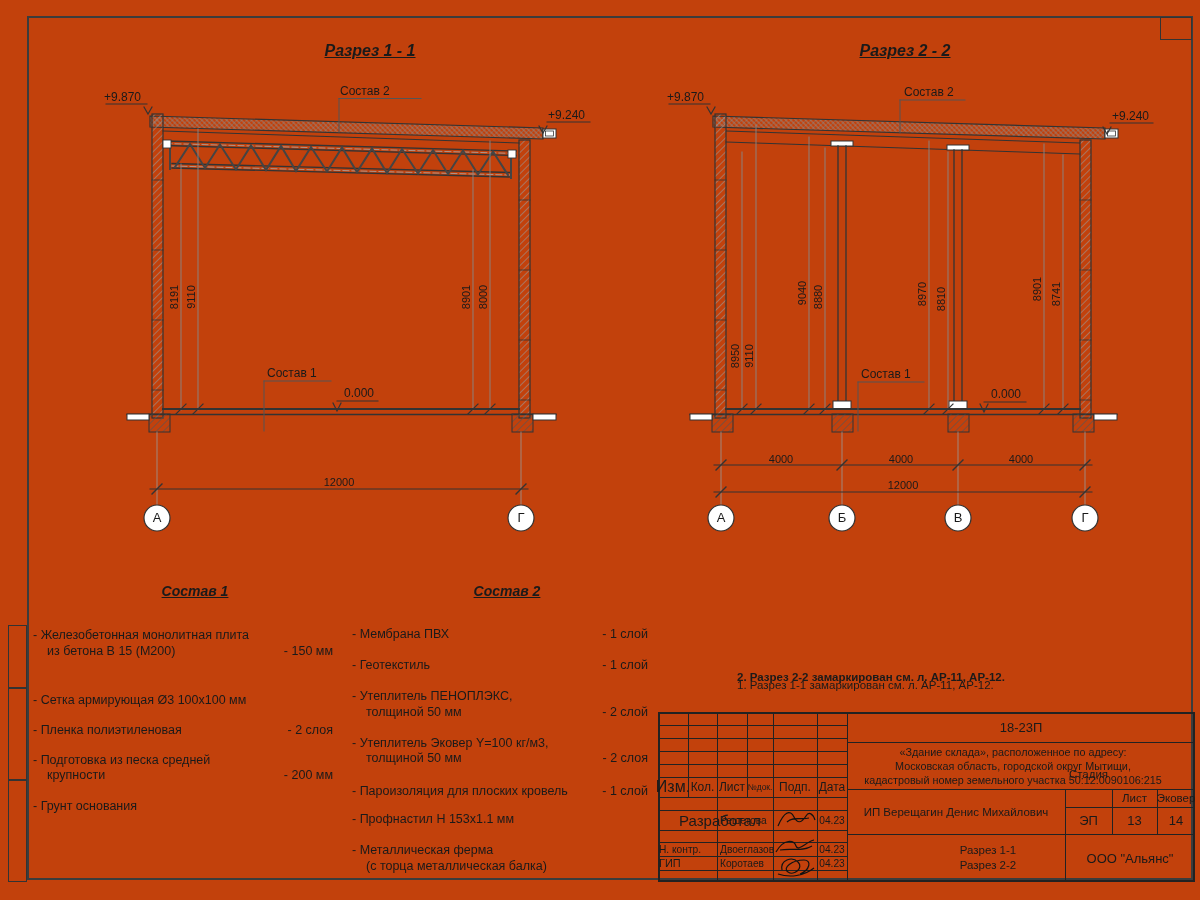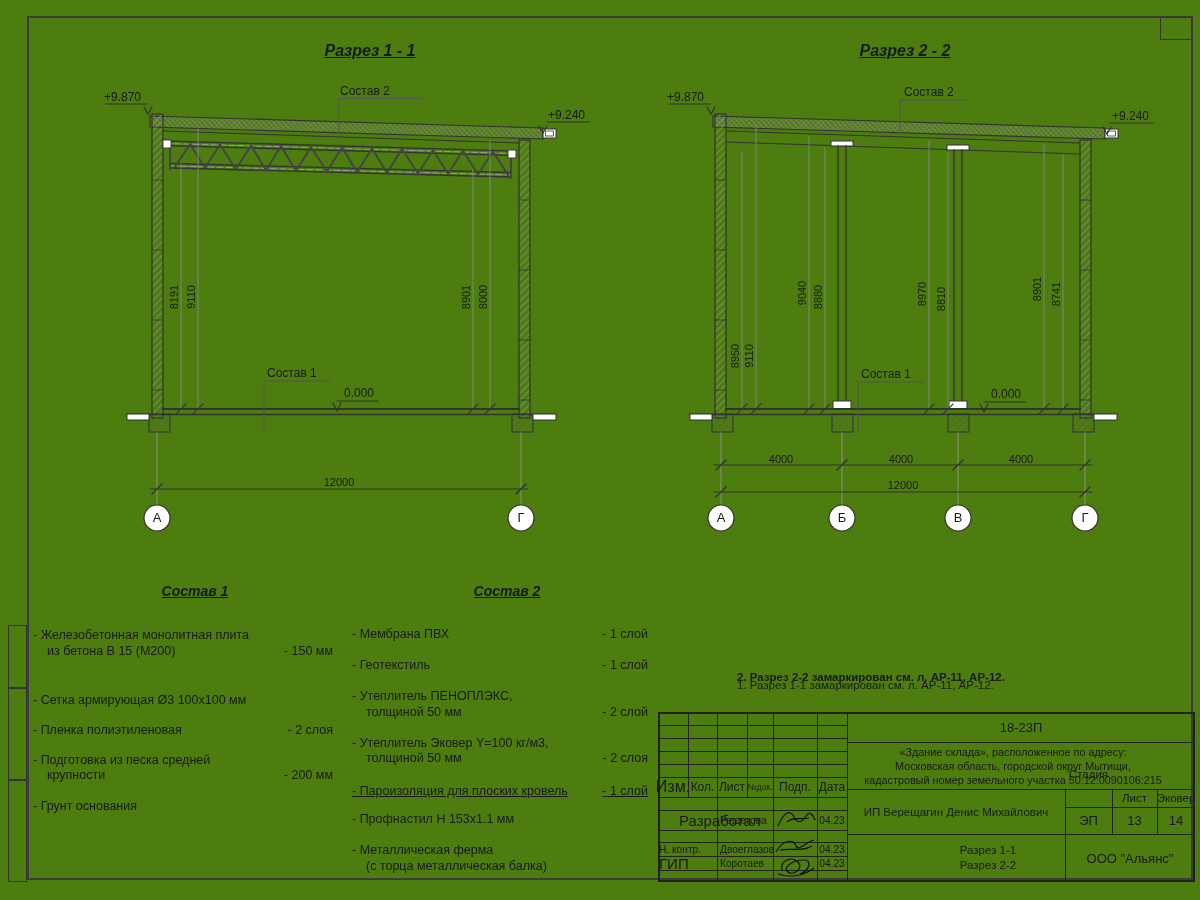--- a/index.html
+++ b/index.html
@@ -1,17 +1,17 @@
 <!DOCTYPE html>
 <html><head>
 <meta charset="utf-8">
 <style>
   html,body{margin:0;padding:0;background:#ffffff;width:1200px;height:900px;overflow:hidden;
     font-family:"Liberation Sans", sans-serif;color:#1a1a1a;}
-  #sheet{position:relative;width:1200px;height:900px;background:#4d7c0f;}
+  #sheet{position:relative;width:1200px;height:900px;background:#c2410c;}
   svg{position:absolute;left:0;top:0;}
   .frame{position:absolute;left:27px;top:16px;width:1166px;height:864px;border:2px solid #3c3c3c;box-sizing:border-box;}
   .t{position:absolute;font-size:12px;white-space:nowrap;}
   .tv{position:absolute;font-size:11px;white-space:nowrap;transform:translate(-50%,-50%) rotate(-90deg);}
   .dim{position:absolute;font-size:11px;white-space:nowrap;transform:translate(-50%,-50%);}
   .axis{position:absolute;width:26px;height:26px;line-height:26px;text-align:center;font-size:13px;transform:translate(-50%,-50%);}
   .sec-title{position:absolute;font-size:16px;font-style:italic;font-weight:600;text-decoration:underline;transform:translate(-50%,-50%);white-space:nowrap;}
   .list-title{position:absolute;font-size:14px;font-style:italic;font-weight:600;text-decoration:underline;transform:translate(-50%,-50%);white-space:nowrap;}
   .note{position:absolute;font-size:11.5px;white-space:nowrap;}
   .pre{white-space:pre-line;}
@@ -280,21 +280,21 @@
     <div class="mat-row" style="margin-top:16px;">
       <span class="mat-name pre">- Утеплитель ПЕНОПЛЭКС,
 толщиной 50 мм</span>
       <span class="mat-qty">- 2 слой</span>
     </div>
     <div class="mat-row" style="margin-top:15px;justify-content:center;">
       <span class="mat-name pre">- Утеплитель Эковер Y=100 кг/м3,
 толщиной 50 мм</span>
       <span class="mat-qty">- 2 слоя</span>
     </div>
-    <div class="mat-row" style="margin-top:17px;text-decoration:underline;">
+    <div class="mat-row" style="margin-top:17px;">
       <span class="mat-name pre">- Пароизоляция для плоских кровель</span>
       <span class="mat-qty">- 1 слой</span>
     </div>
     <div class="mat-row" style="margin-top:13px;">
       <span class="mat-name pre">- Профнастил Н 153х1.1 мм</span>
       <span class="mat-qty"></span>
     </div>
     <div class="mat-row" style="margin-top:15px;">
       <span class="mat-name pre">- Металлическая ферма
 (с торца металлическая балка)</span>
@@ -343,21 +343,21 @@
   <div class="tbt" style="left:747px;top:777px;width:26px;height:20px;font-size:8.5px;">№док.</div>
   <div class="tbt" style="left:773px;top:777px;width:44px;height:20px;font-size:12px;">Подп.</div>
   <div class="tbt" style="left:817px;top:777px;width:30px;height:20px;font-size:12px;">Дата</div>
 
   <div class="tbt" style="left:659px;top:810px;width:58px;height:20px;font-size:15px;justify-content:flex-start;padding-left:20px;">Разработал</div>
   <div class="tbt" style="left:720px;top:810px;width:53px;height:20px;font-size:10.2px;justify-content:flex-start;">Решетова</div>
   <div class="tbt" style="left:817px;top:810px;width:30px;height:20px;font-size:10.2px;">04.23</div>
   <div class="tbt" style="left:659px;top:842px;width:58px;height:14px;font-size:10.2px;justify-content:flex-start;">Н. контр.</div>
   <div class="tbt" style="left:720px;top:842px;width:53px;height:14px;font-size:10.2px;justify-content:flex-start;">Двоеглазов</div>
   <div class="tbt" style="left:817px;top:842px;width:30px;height:14px;font-size:10.2px;">04.23</div>
-  <div class="tbt" style="left:659px;top:856px;width:58px;height:14px;font-size:15px;justify-content:flex-start;">ГИП</div>
+  <div class="tbt" style="left:659px;top:856px;width:58px;height:14px;font-size:11px;justify-content:flex-start;">ГИП</div>
   <div class="tbt" style="left:720px;top:856px;width:53px;height:14px;font-size:10.2px;justify-content:flex-start;">Коротаев</div>
   <div class="tbt" style="left:817px;top:856px;width:30px;height:14px;font-size:10.2px;">04.23</div>
 
   <div class="tbt" style="left:847px;top:789px;width:218px;height:45px;font-size:11.5px;">ИП Верещагин Денис Михайлович</div>
   <div class="tbt" style="left:1065px;top:745px;width:47px;height:18px;font-size:11.5px;margin-top:20px;">Стадия</div>
   <div class="tbt" style="left:1112px;top:789px;width:45px;height:18px;font-size:11.5px;">Лист</div>
   <div class="tbt" style="left:1157px;top:789px;width:38px;height:18px;font-size:11.5px;">Эковер</div>
   <div class="tbt" style="left:1065px;top:807px;width:47px;height:27px;font-size:13px;">ЭП</div>
   <div class="tbt" style="left:1112px;top:807px;width:45px;height:27px;font-size:13px;">13</div>
   <div class="tbt" style="left:1157px;top:807px;width:38px;height:27px;font-size:13px;">14</div>

